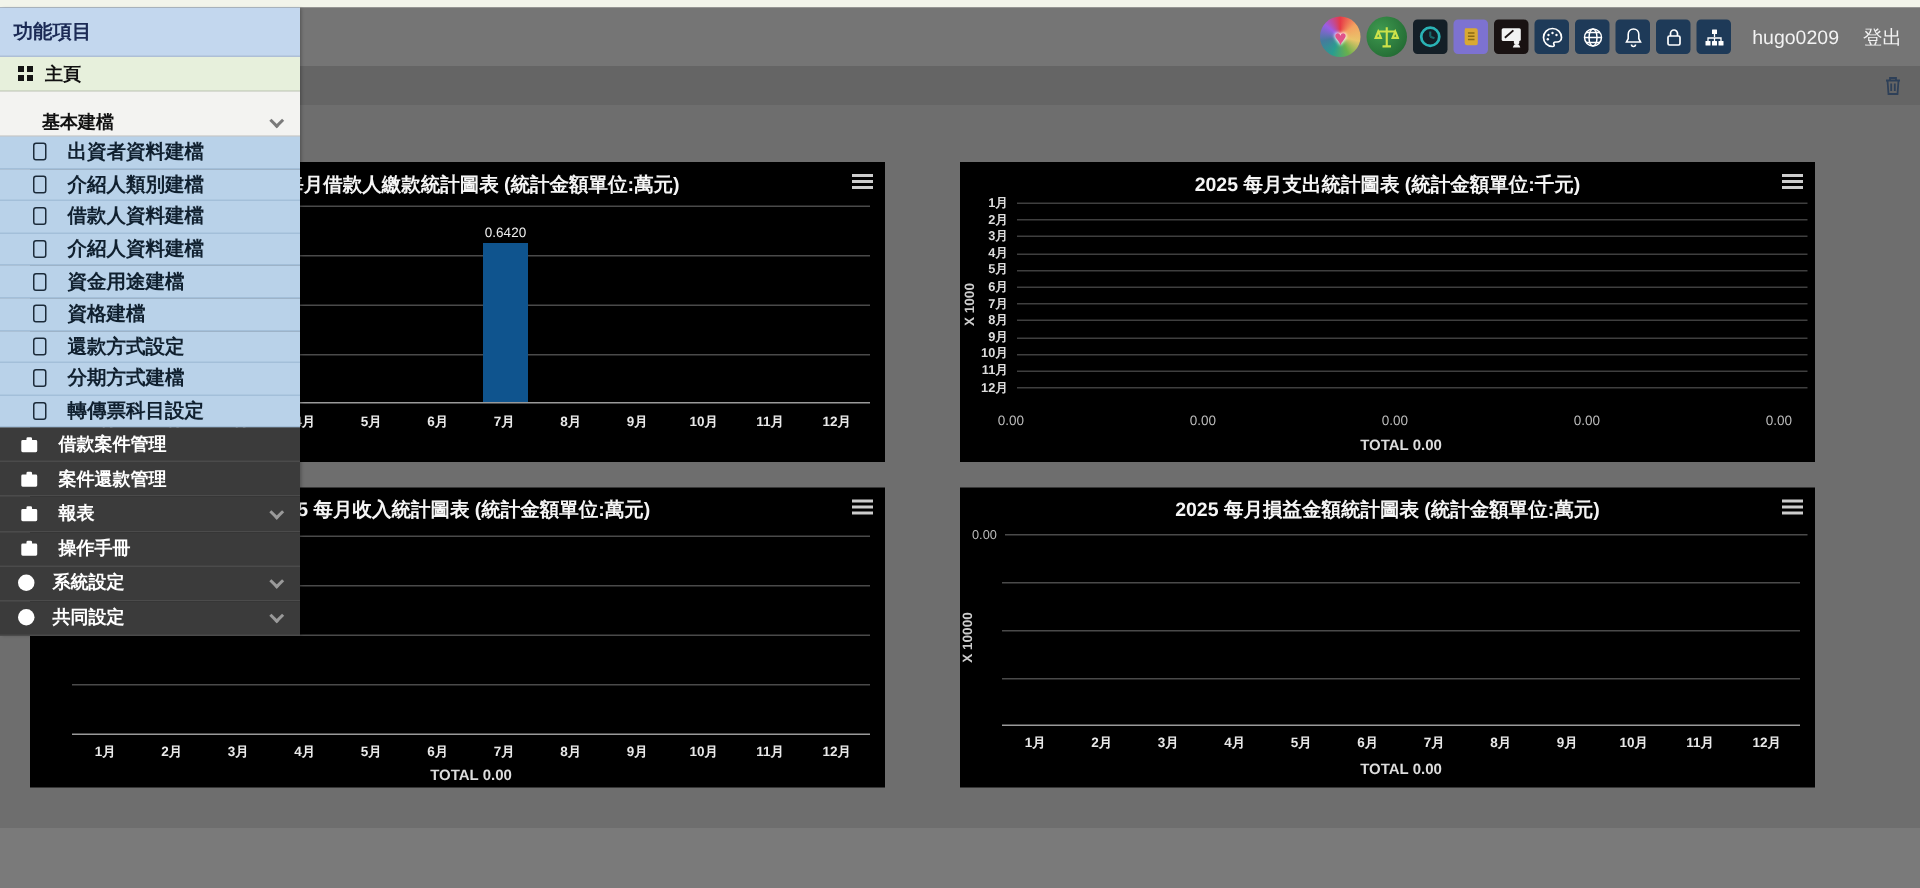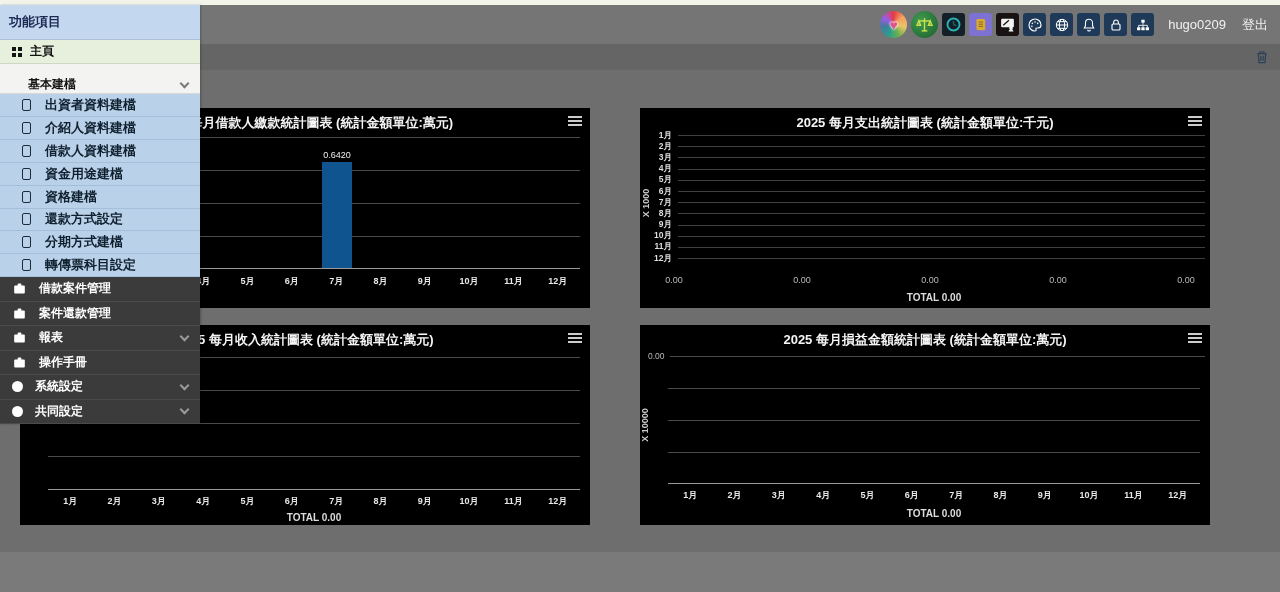--- a/index.html
+++ b/index.html
@@ -350,25 +350,29 @@
       <span class="label">基本建檔</span>
       <span class="chev lt"></span>
     </div>
 
     <div class="sb-item">
       <span class="box-ico"></span>
       <span class="label">出資者資料建檔</span>
     </div>
     <div class="sb-item">
       <span class="box-ico"></span>
+      <span class="label">介紹人類別建檔</span>
+    </div>
+    <div class="sb-item">
+      <span class="box-ico"></span>
+      <span class="label">借款人資料建檔</span>
+    </div>
+    <div class="sb-item">
+      <span class="box-ico"></span>
       <span class="label">介紹人資料建檔</span>
-    </div>
-    <div class="sb-item">
-      <span class="box-ico"></span>
-      <span class="label">借款人資料建檔</span>
     </div>
     <div class="sb-item">
       <span class="box-ico"></span>
       <span class="label">資金用途建檔</span>
     </div>
     <div class="sb-item">
       <span class="box-ico"></span>
       <span class="label">資格建檔</span>
     </div>
     <div class="sb-item">

